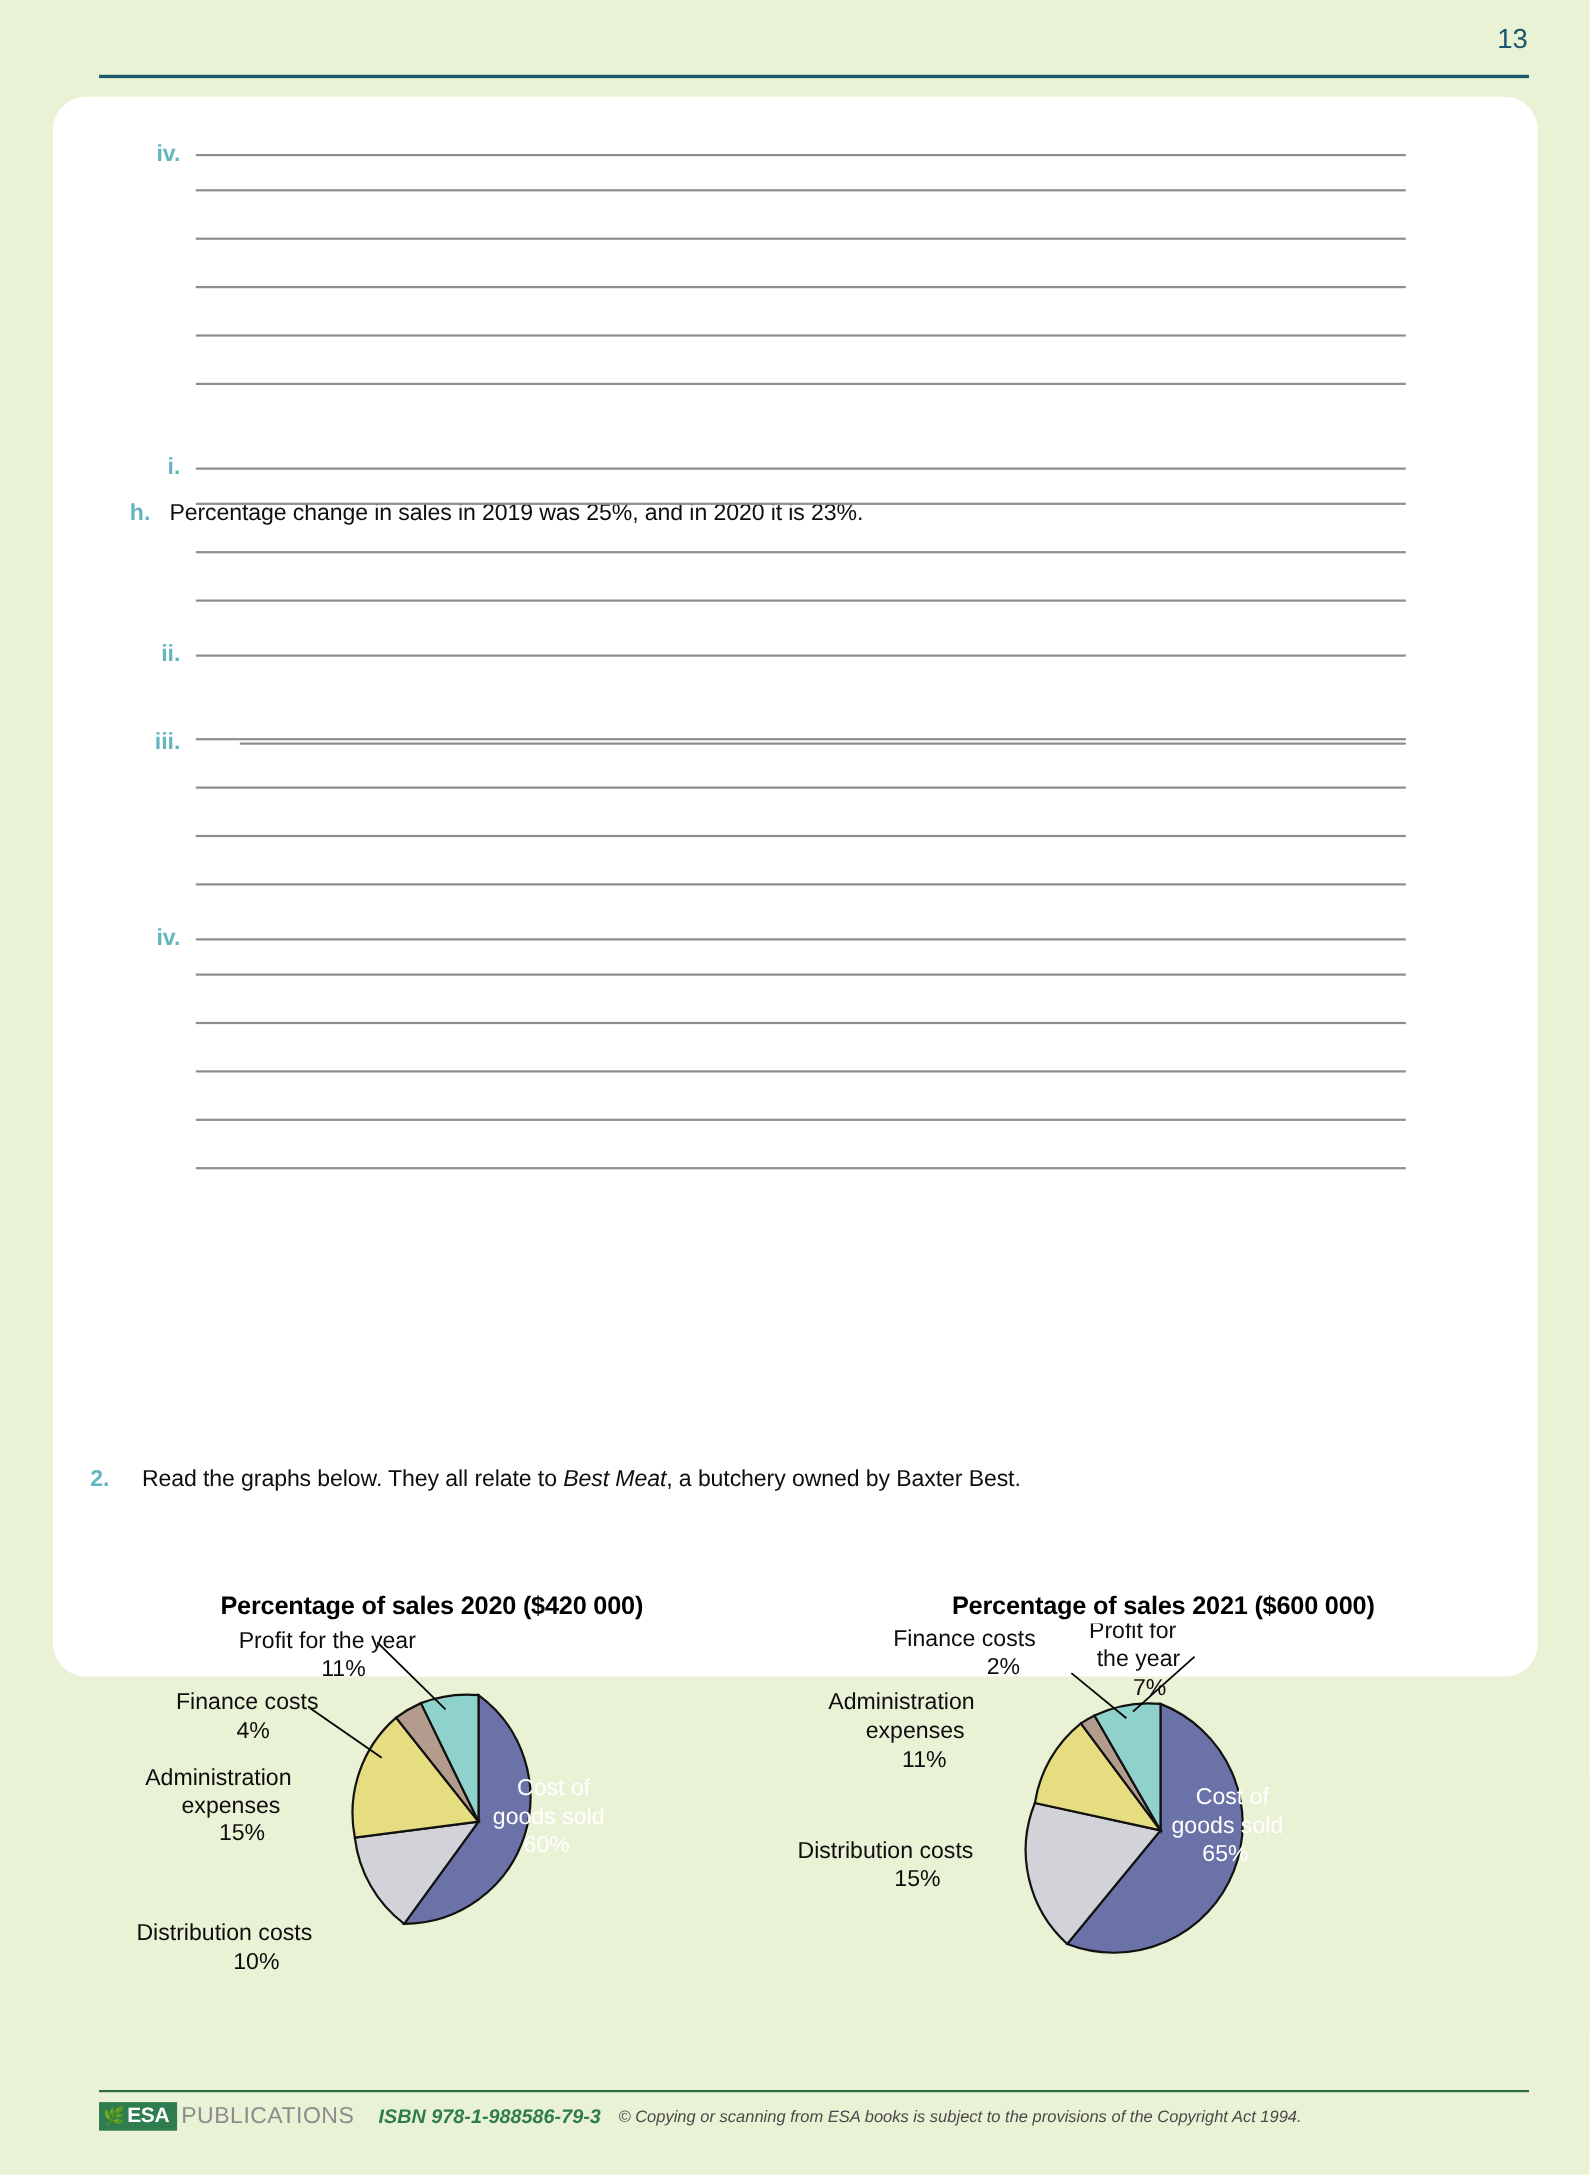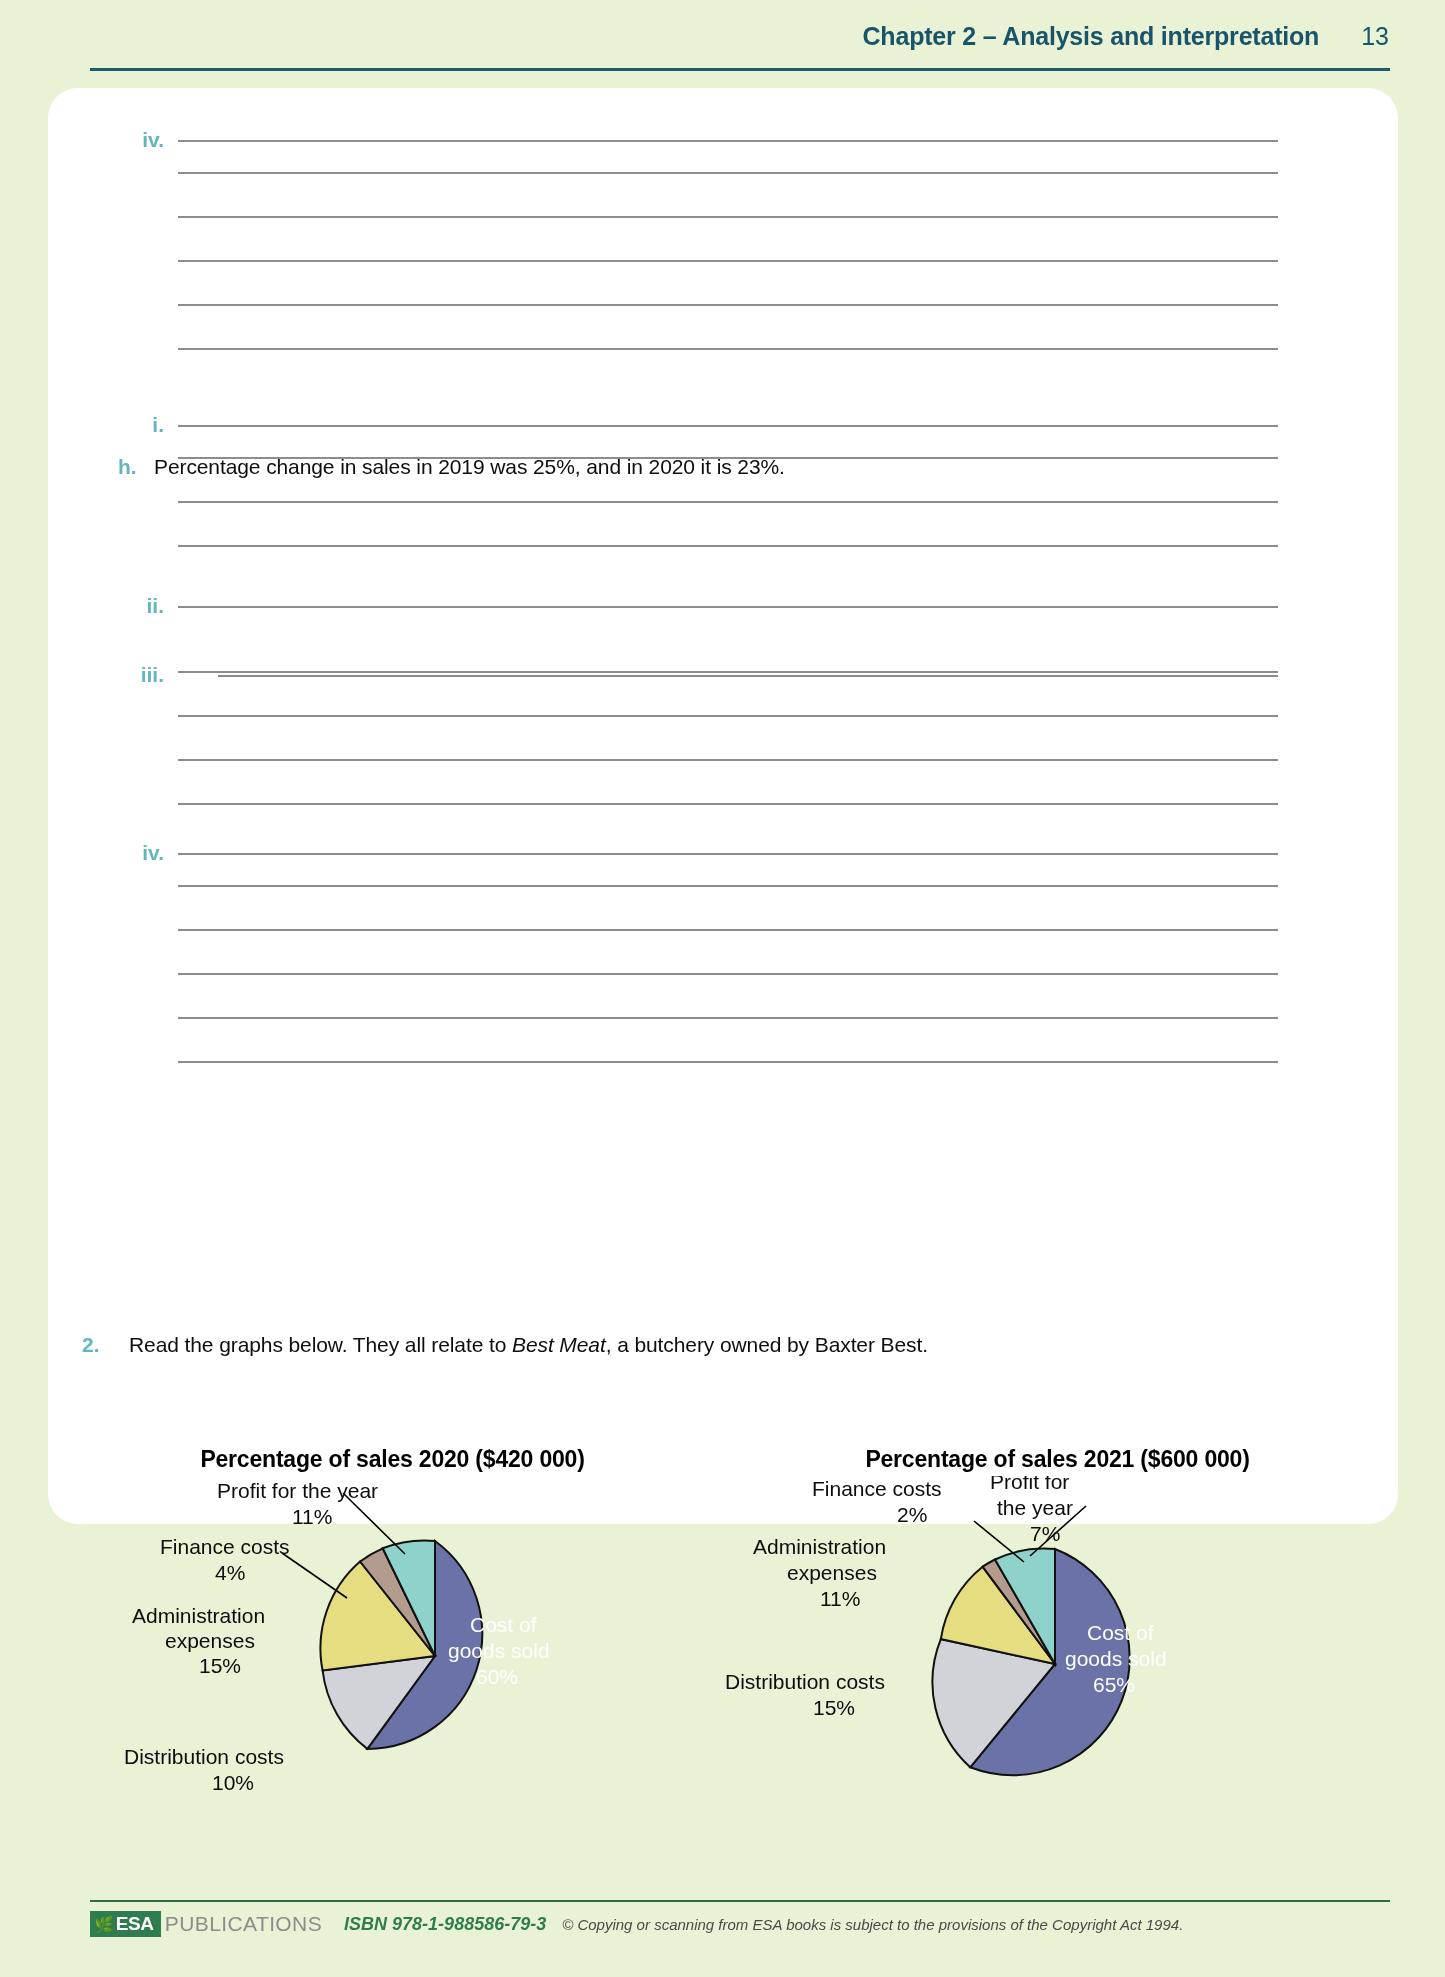--- a/index.html
+++ b/index.html
@@ -208,21 +208,20 @@
     color: #4a4a4a;
     font-style: italic;
     font-size: 15px;
     margin-left: 16px;
   }
 </style>
 </head>
 <body>
 
 <div class="page-header">
-  <span class="header-title">Chapter 2 – Analysis and interpretation</span>
   <span class="header-page-num">13</span>
 </div>
 <div class="header-rule"></div>
 
 <div class="sheet"></div>
 
 <div class="qline" style="left:118px; top:128px; width:1160px;">
   <span class="romnum">iv.</span>
   <span class="rule"></span>
 </div>
@@ -254,21 +253,21 @@
 <div class="qline" style="left:118px; top:457px; width:1160px;">
     <span class="rule plain"></span>
   </div>
 <div class="qline" style="left:118px; top:501px; width:1160px;">
     <span class="rule plain"></span>
   </div>
 <div class="qline" style="left:118px; top:545px; width:1160px;">
     <span class="rule plain"></span>
   </div>
 
-<div class="qline" style="left:118px; top:583px; width:1160px;margin-top:11px;">
+<div class="qline" style="left:118px; top:583px; width:1160px;">
   <span class="romnum">ii.</span>
   <span class="rule"></span>
 </div>
 
 <div class="qline" style="left:118px; top:663px; width:1160px;gap:40px;">
   <span class="romnum">iii.</span>
   <span class="rule"></span>
 </div>
 <div class="qline" style="left:118px; top:671px; width:1160px;">
     <span class="rule plain"></span>

